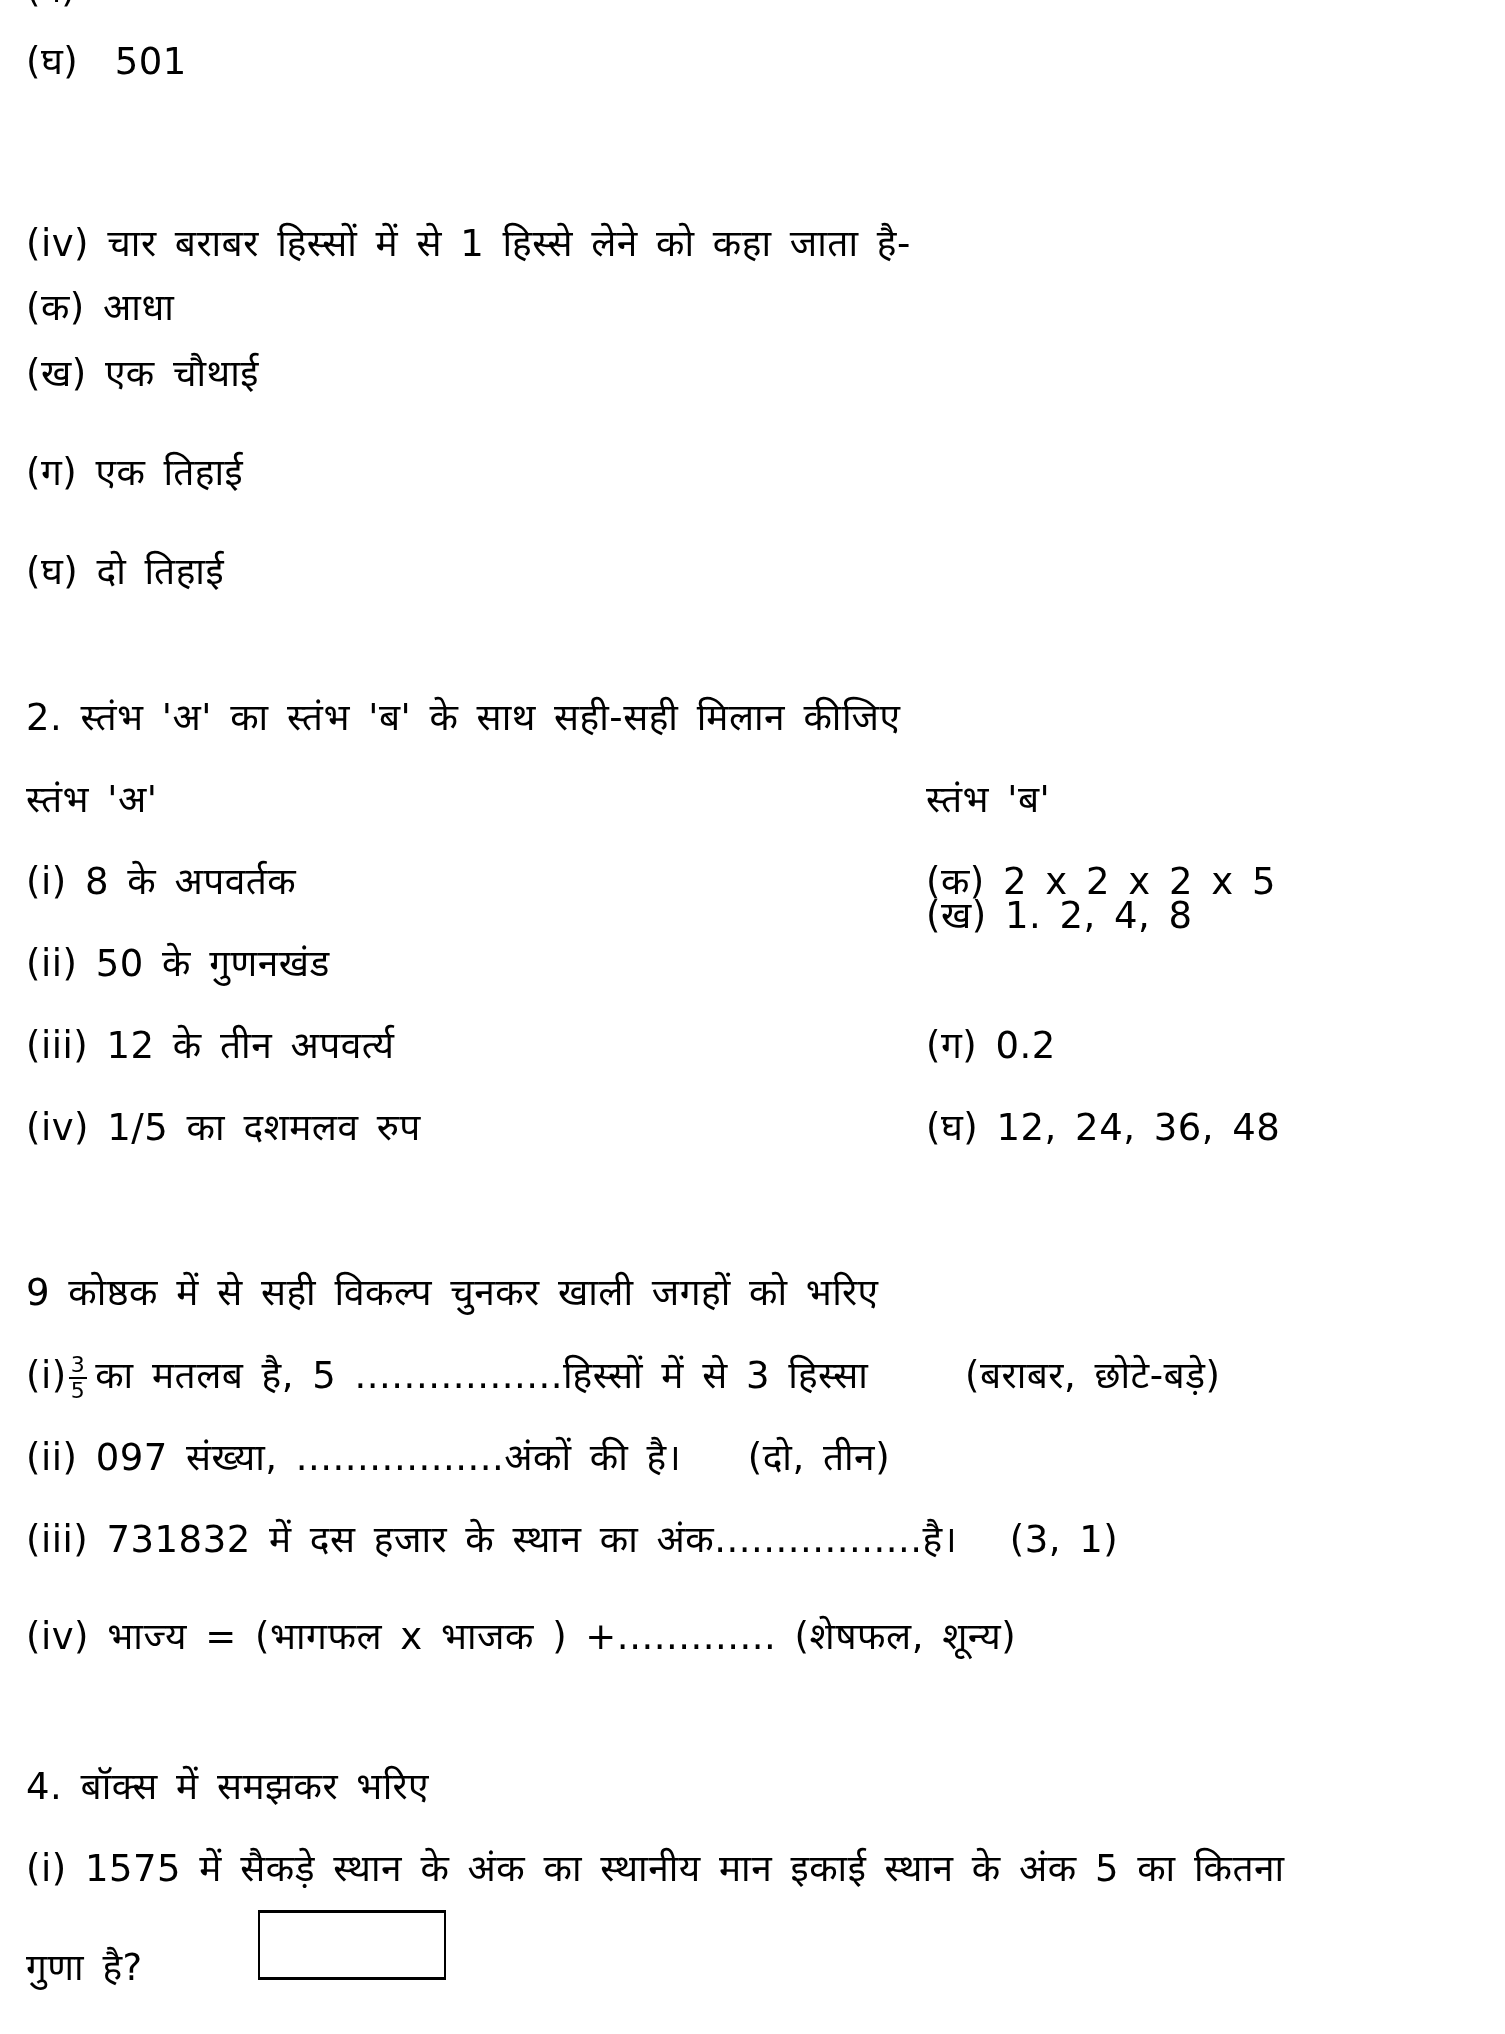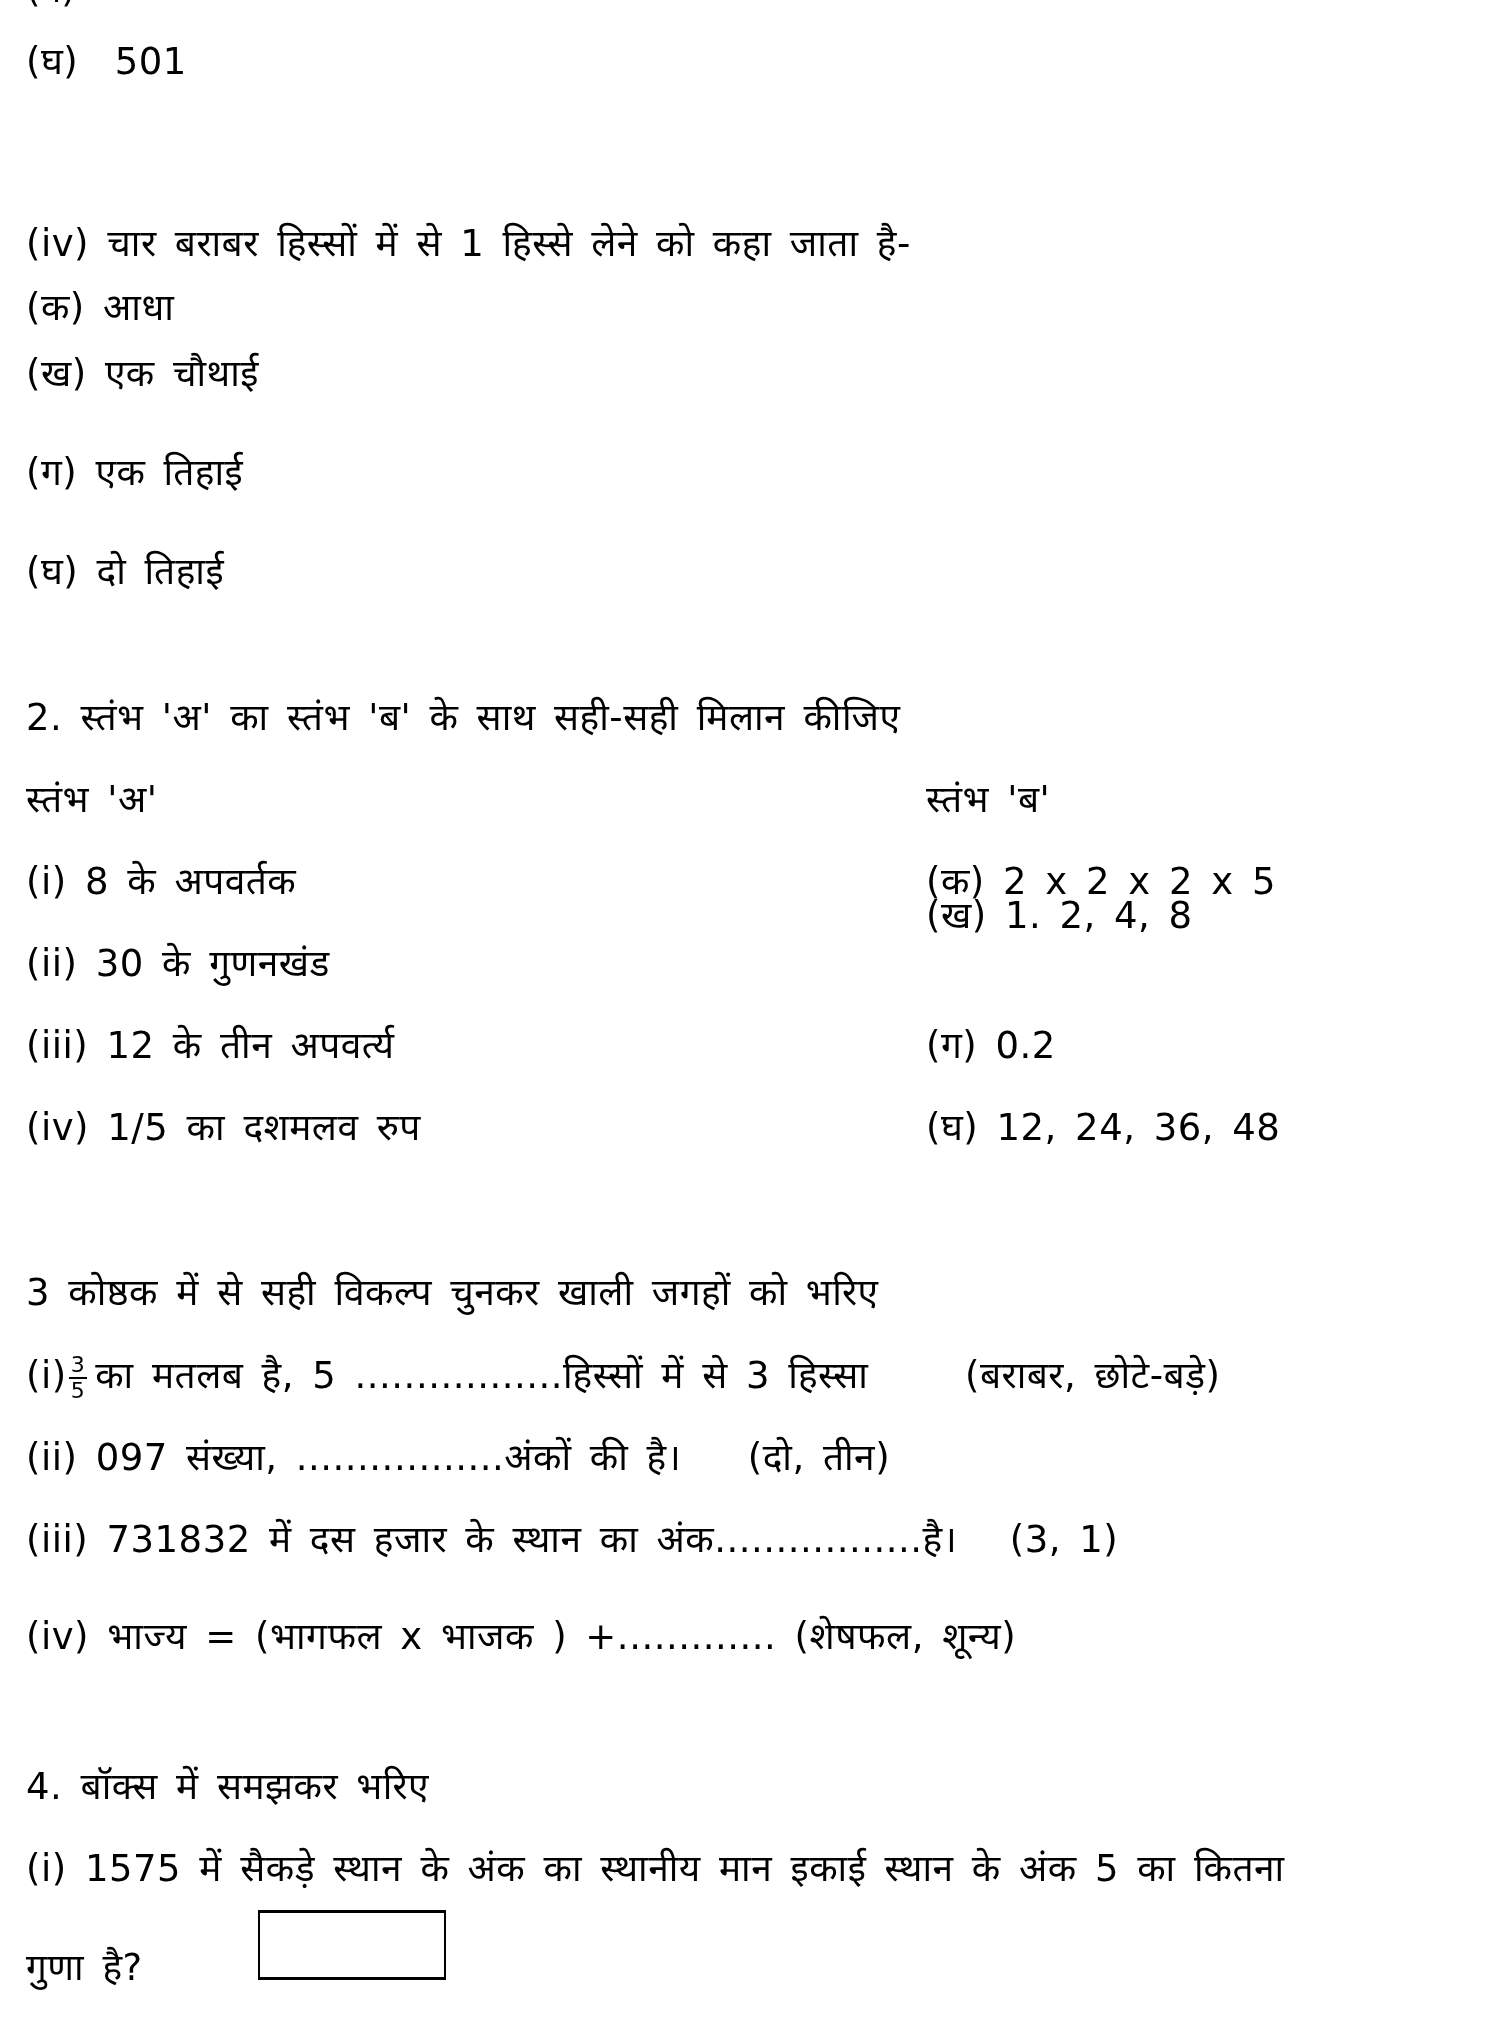--- a/index.html
+++ b/index.html
@@ -41,28 +41,28 @@
     <span>(घ)</span>
     <span>दो तिहाई</span>
   </div>
 
   <div class="line" style="top:694px">2. स्तंभ 'अ' का स्तंभ 'ब' के साथ सही-सही मिलान कीजिए</div>
   <div class="line" style="top:776px">स्तंभ 'अ'</div>
   <div class="line colb" style="top:776px">स्तंभ 'ब'</div>
 
   <div class="line" style="top:858px">(i) 8 के अपवर्तक</div>
   <div class="line colb" style="top:858px">(क) 2 x 2 x 2 x 5</div>
-  <div class="line" style="top:940px">(ii) 30 के गुणनखंड</div>
+  <div class="line" style="top:940px">(ii) 50 के गुणनखंड</div>
   <div class="line colb" style="top:892px">(ख) 1. 2, 4, 8</div>
   <div class="line" style="top:1022px">(iii) 12 के तीन अपवर्त्य</div>
   <div class="line colb" style="top:1022px">(ग) 0.2</div>
   <div class="line" style="top:1104px">(iv) 1/5 का दशमलव रुप</div>
   <div class="line colb" style="top:1104px">(घ) 12, 24, 36, 48</div>
 
-  <div class="line" style="top:1269px">3 कोष्ठक में से सही विकल्प चुनकर खाली जगहों को भरिए</div>
+  <div class="line" style="top:1269px">9 कोष्ठक में से सही विकल्प चुनकर खाली जगहों को भरिए</div>
   <div class="line" style="top:1352px">
     <span>(i)</span><span class="frac">
         <span class="num">3</span>
         <span>5</span>
       </span><span>का मतलब है, 5 .................हिस्सों में से 3 हिस्सा</span>
     <span style="display:inline-block;width:60px"></span>
     <span>(बराबर, छोटे-बड़े)</span>
   </div>
   <div class="line" style="top:1434px">
     <span>(ii) 097 संख्या, .................अंकों की है।</span>

